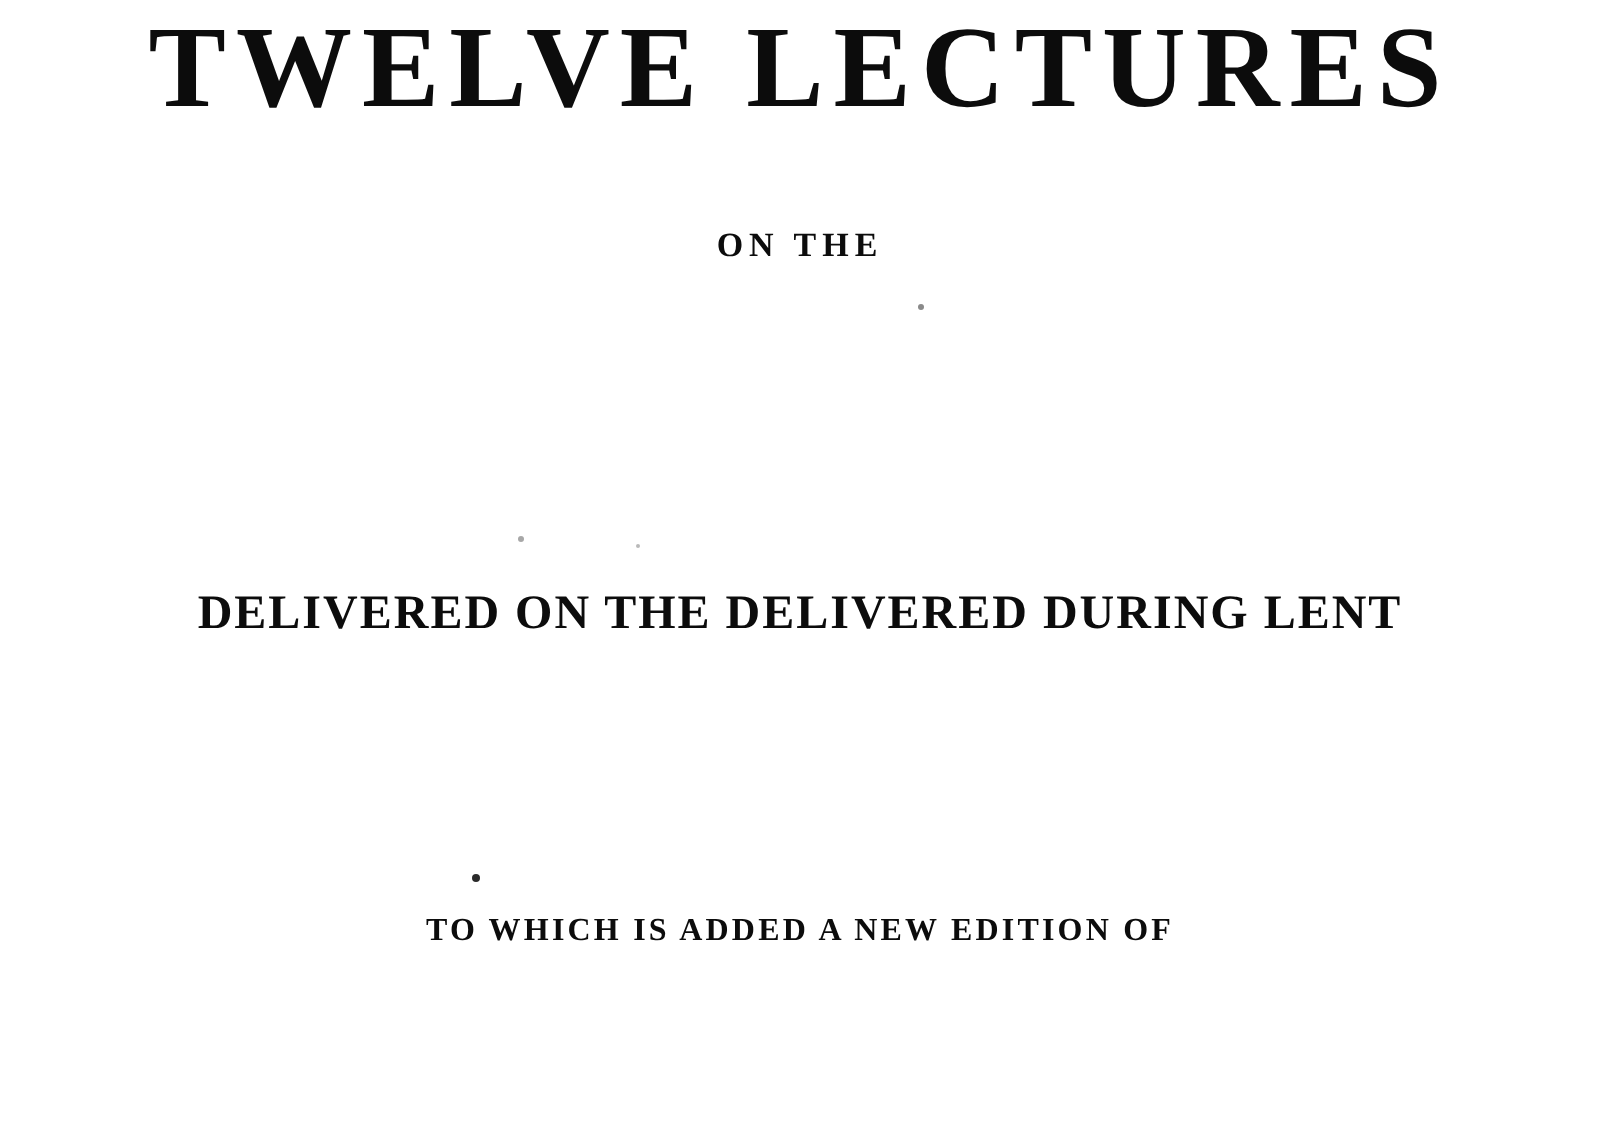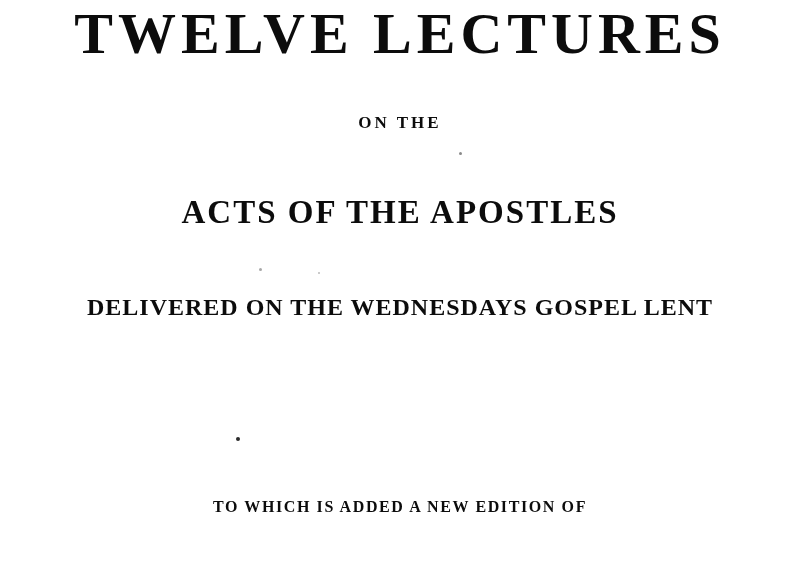--- a/index.html
+++ b/index.html
@@ -63,21 +63,20 @@
     font-size: 21px;
     letter-spacing: 1.5px;
     line-height: 26px;
   }
   
   .sub-added {
     top: 456px;
     font-size: 16px;
     letter-spacing: 1.6px;
     line-height: 20px;
-    margin-top: 41px;
   }
   
   .title-third {
     top: 524px;
     font-size: 31px;
     letter-spacing: 1px;
     line-height: 38px;
   }
   
   .speck {
@@ -92,23 +91,22 @@
 </style>
 </head>
 <body>
 
 <div class="page">
 
   <div class="line sub-onthe">ON THE</div>
 
   <div class="line title-main">TWELVE LECTURES</div>
 
-  <div class="line title-second">ACTS OF THE APOSTLES</div>
 
-  <div class="line sub-delivered">DELIVERED ON THE WEDNESDAYS GOSPEL LENT</div>
+  <div class="line sub-delivered">DELIVERED ON THE DELIVERED DURING LENT</div>
 
 
   <div class="line sub-added">TO WHICH IS ADDED A NEW EDITION OF</div>
 
 
   <div class="speck speck-a"></div>
   <div class="speck speck-b"></div>
   <div class="speck speck-c"></div>
   <div class="speck speck-d"></div>
 

